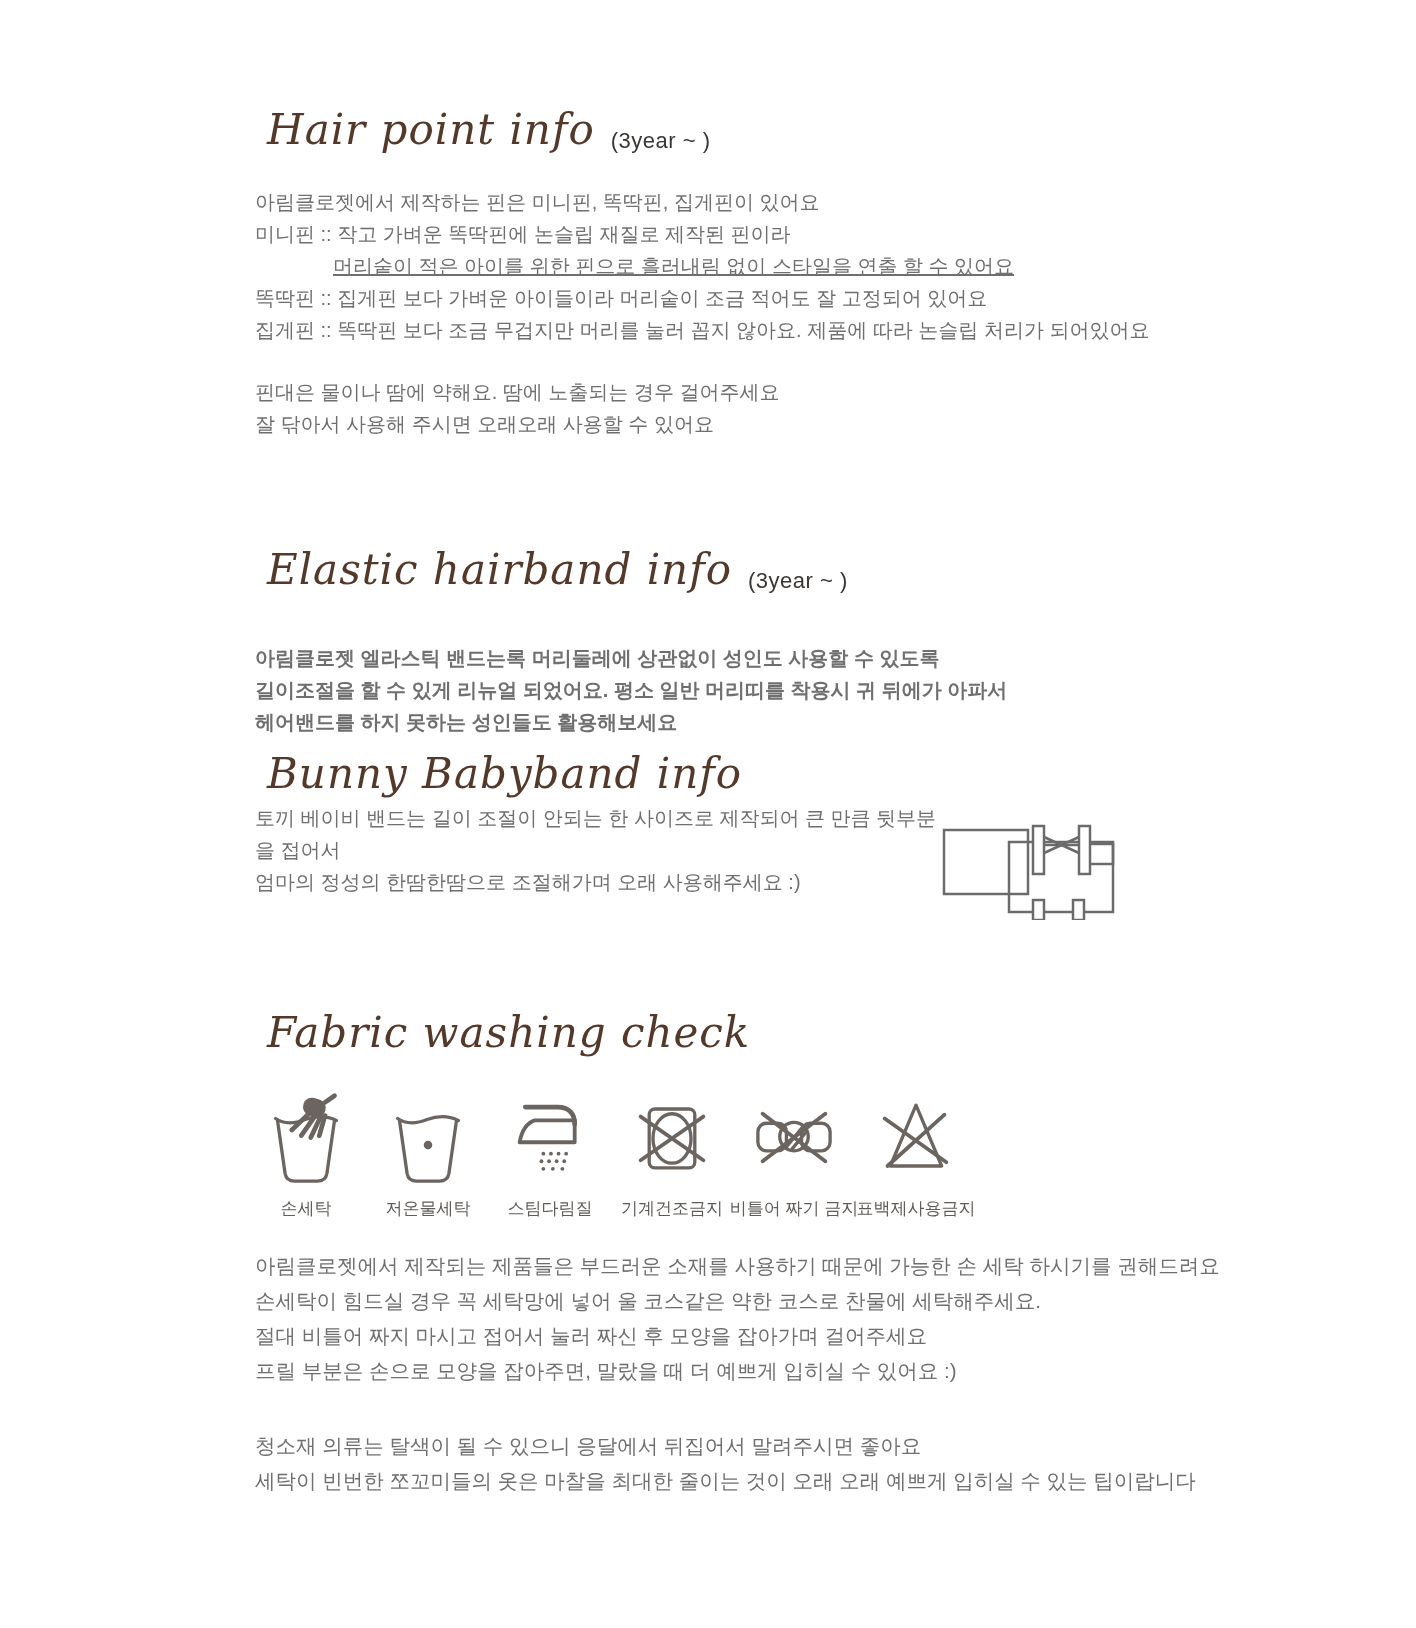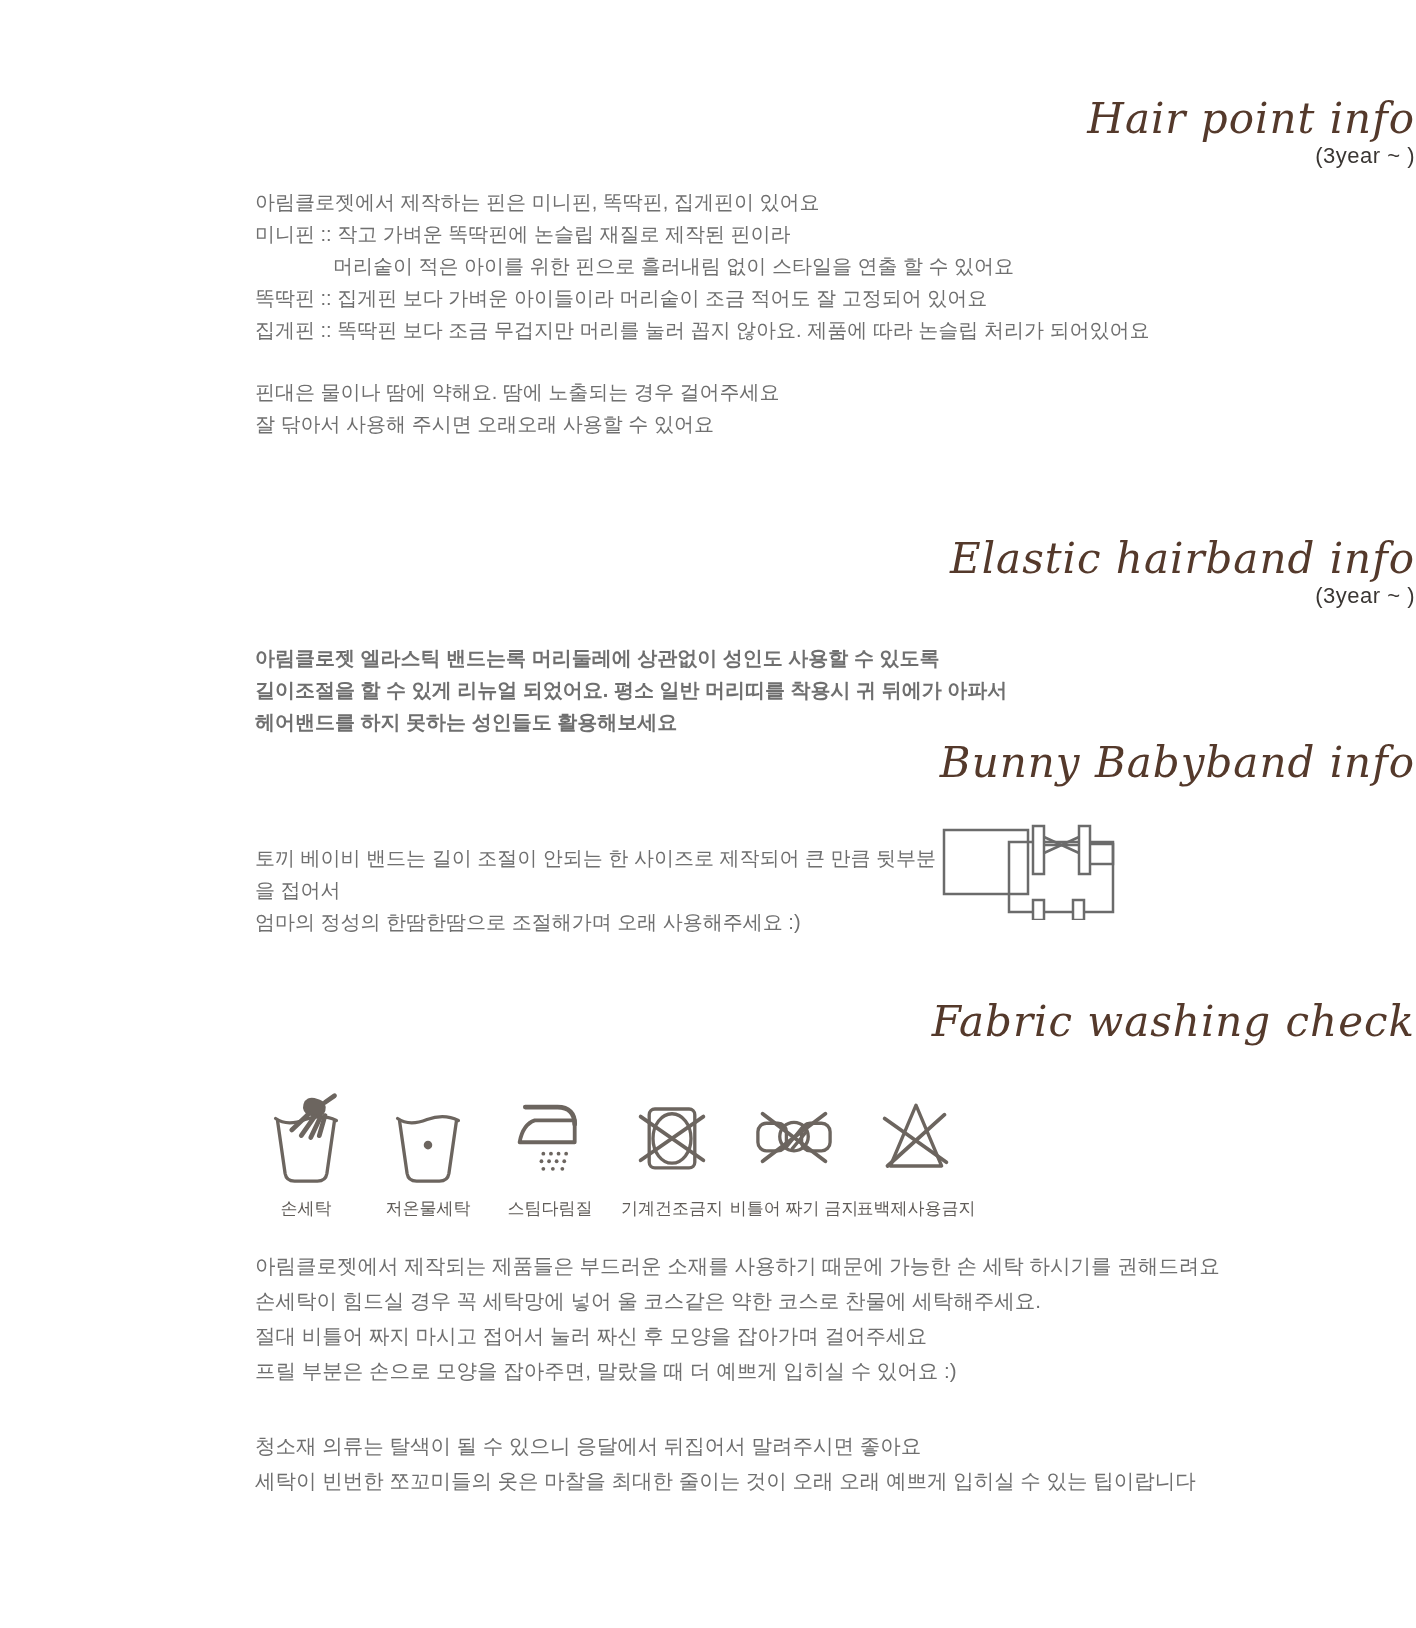--- a/index.html
+++ b/index.html
@@ -5,47 +5,47 @@
   * { margin:0; padding:0; box-sizing:border-box; }
   html,body { width:1416px; height:1628px; background:#ffffff; overflow:hidden; }
   body { font-family:"Liberation Sans", sans-serif; position:relative; }
 
   .sec { position:absolute; left:255px; width:1160px; }
   #sec-hair    { top:92px;  }
   #sec-elastic { top:532px; }
   #sec-bunny   { top:736px; }
   #sec-washing { top:995px; }
 
-  .heading { height:66px; display:flex; align-items:flex-end; margin-left:12px;flex-direction:column; }
+  .heading { height:66px; display:flex; align-items:flex-end; margin-left:12px; }
   .script {
     font-family:"DejaVu Serif", serif;
     font-style:italic;
     font-size:42px;
     letter-spacing:1px;
     color:#54392b;
     line-height:1.3;
   }
   .age {
     font-size:22px;
     color:#3a3633;
     margin-left:16px;
     position:relative;
     top:-4px;
     font-style:normal;
     letter-spacing:0.5px;
   }
 
   .para { color:#6f6f6f; font-size:20px; }
   .para .line { line-height:32px; min-height:32px; }
-  .para .line.indent { padding-left:78px; }
+  .para .line.indent { padding-left:78px;text-decoration:underline; }
 
   #sec-hair .para.main { margin-top:28px; }
   #sec-hair .para.note { margin-top:30px; }
   #sec-elastic .para.main { margin-top:44px;font-weight:bold; }
-  #sec-bunny .para.main { margin-top:40px; width:700px; }
+  #sec-bunny .para.main { width:700px; }
 
   .band-diagram { position:absolute; left:686px; top:84px; }
 
   #sec-washing .wash-icons { display:flex; gap:24px; margin-top:29px; margin-left:2px; }
   .wash-col { width:98px; display:flex; flex-direction:column; align-items:center; }
   .wash-col svg { height:95px; display:block; }
   .wash-label { margin-top:12px; font-size:17px; color:#5f5b57; white-space:nowrap; }
 
   #sec-washing .para.main { margin-top:28px; font-size:20.5px; }
   #sec-washing .para.main .line { line-height:35px; min-height:35px; }

